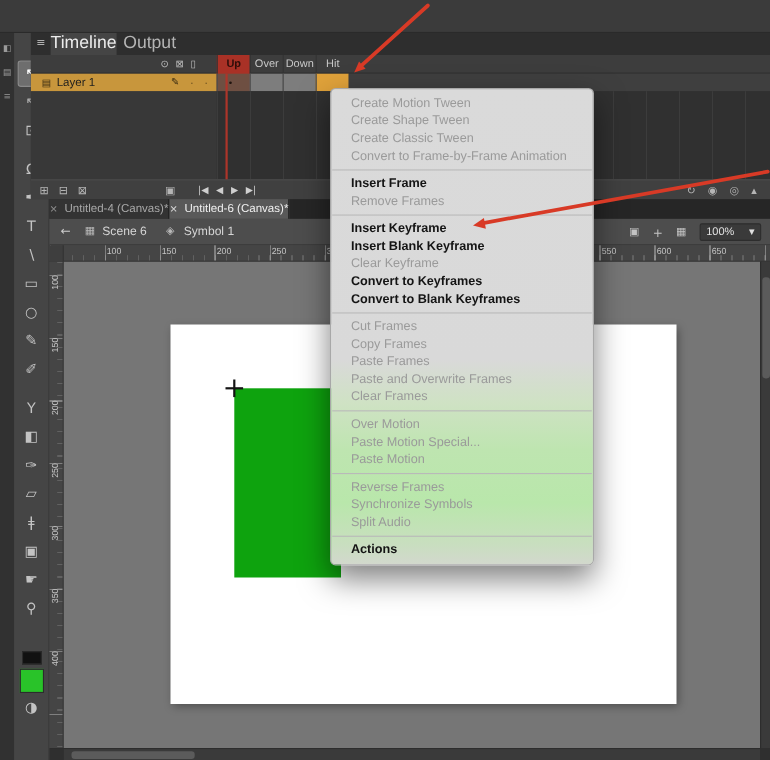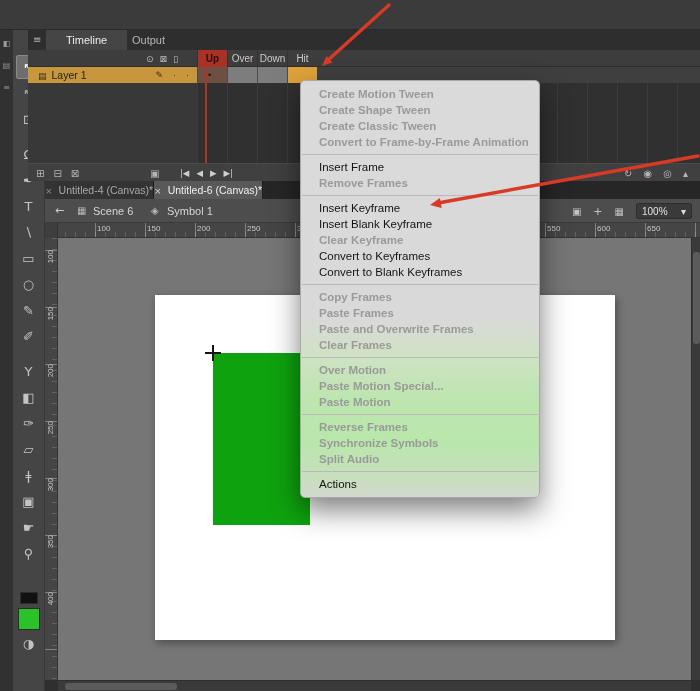--- a/index.html
+++ b/index.html
@@ -19,21 +19,21 @@
   .tgap{height:9px}
   .swatches{margin-top:26px;display:flex;flex-direction:column;align-items:center;gap:4px}
   .sw{width:18px;height:18px;border:1px solid #2c2c2c}
   .sw.stroke{background:#111;height:12px}
   .sw.fill{background:#29c329;width:22px;height:22px}
 
   
   .tl{position:absolute;left:28px;top:30px;width:672px;height:151px;background:#383838;overflow:hidden}
   .tl-tabrow{position:absolute;left:0;top:0;width:672px;height:20px;background:#2e2e2e}
   .tl-menu-ic{position:absolute;left:5px;top:4px;color:#b0b0b0;font-size:10px}
-  .tl-tab{position:absolute;top:0;height:20px;line-height:20px;padding:0 20px;font-size:11px;color:#b5b5b5}
+  .tl-tab{position:absolute;top:0;height:20px;line-height:20px;padding:0 0;font-size:16px;color:#b5b5b5}
   .tl-tab.active{left:18px;background:#454545;color:#ececec}
   .tl-tab.inactive{left:84px}
   .tl-headrow{position:absolute;left:0;top:20px;width:672px;height:17px;background:#3d3d3d;border-bottom:1px solid #2e2e2e}
   .vis-icons{position:absolute;left:118px;top:20px;height:17px;display:flex;gap:6px;align-items:center;color:#bdbdbd;font-size:9px}
   .hcell{position:absolute;top:20px;width:30px;height:33px;line-height:17px;text-align:center;font-size:10px;color:#c9c9c9;border-left:1px solid #333}
   .hcell.red{background:#a93126;color:#2f0d09;font-weight:bold}
   .layer-name{position:absolute;left:0;top:37px;width:169px;height:16px;background:#c8963c;color:#1e1e1e;font-size:10.5px;line-height:16px}
   .layer-name .lic{margin:0 5px 0 10px;font-size:9px;color:#3a2c12}
   .layer-right{position:absolute;right:8px;top:0;display:flex;gap:10px;font-size:9px;color:#3a2c12}
   .fcell{position:absolute;top:37px;width:30px;height:16px;border-left:1px solid #4c4c4c;font-size:9px;line-height:16px}
@@ -85,22 +85,22 @@
   .vthumb{position:absolute;left:1px;top:14px;width:7px;height:92px;background:#5b5b5b;border-radius:3px}
   .hscroll{position:absolute;left:45px;top:680px;width:655px;height:11px;background:#3a3a3a;border-top:1px solid #2d2d2d}
   .hcorner{position:absolute;left:0;top:0;width:13px;height:11px;background:#2f2f2f}
   .hthumb{position:absolute;left:20px;top:2px;width:112px;height:7px;background:#5b5b5b;border-radius:3px}
   .corner-br{position:absolute;left:691px;top:680px;width:9px;height:11px;background:#2f2f2f}
 
   
   .menu{position:absolute;left:300px;top:80px;width:240px;padding:5px 0;z-index:50;
     background:linear-gradient(180deg,#dadada 0%,#d9d9d9 57%,#cfe2c4 66%,#bee5b0 76%,#b9e7ab 87%,#c9dec0 96%,#d2d8cd 100%);
     border:1px solid #a8a8a8;border-radius:5px;box-shadow:0 12px 28px rgba(0,0,0,.5);font-size:11.5px}
-  .mi{height:16px;line-height:16px;padding:0 18px;color:#141414;font-weight:400;white-space:nowrap;overflow:hidden}
-  .mi.dis{color:#9a9a9a;font-weight:700}
+  .mi{height:16px;line-height:16px;padding:0 18px;color:#141414;font-weight:700;white-space:nowrap;overflow:hidden}
+  .mi.dis{color:#9a9a9a;font-weight:400}
   .msep{height:1px;background:#b9b9b9;margin:4px 1px}
 
   .arrows{position:absolute;left:0;top:0;z-index:100;pointer-events:none}
 </style>
 </head>
 <body>
 
 <div class="screen">
 
   <div class="top-bar"></div>
@@ -275,20 +275,21 @@
     <div class="msep"></div>
     <div class="mi">Insert Frame</div>
     <div class="mi dis">Remove Frames</div>
     <div class="msep"></div>
     <div class="mi">Insert Keyframe</div>
     <div class="mi">Insert Blank Keyframe</div>
     <div class="mi dis">Clear Keyframe</div>
     <div class="mi">Convert to Keyframes</div>
     <div class="mi">Convert to Blank Keyframes</div>
     <div class="msep"></div>
+    <div class="mi dis">Cut Frames</div>
     <div class="mi dis">Copy Frames</div>
     <div class="mi dis">Paste Frames</div>
     <div class="mi dis">Paste and Overwrite Frames</div>
     <div class="mi dis">Clear Frames</div>
     <div class="msep"></div>
     <div class="mi dis">Over Motion</div>
     <div class="mi dis">Paste Motion Special...</div>
     <div class="mi dis">Paste Motion</div>
     <div class="msep"></div>
     <div class="mi dis">Reverse Frames</div>

